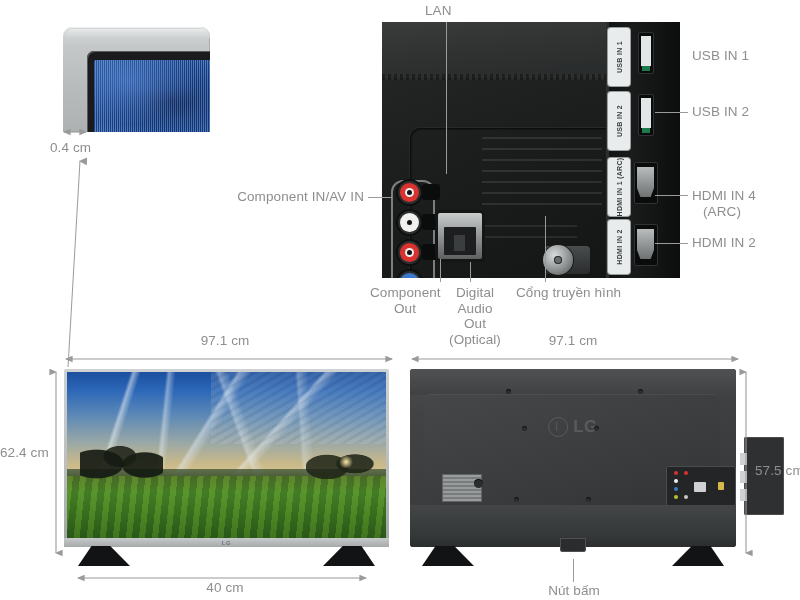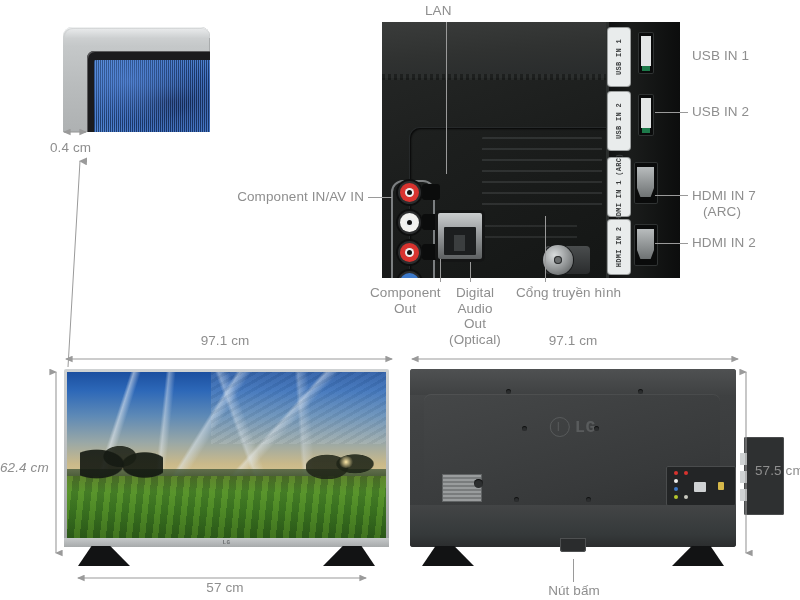--- a/index.html
+++ b/index.html
@@ -1,19 +1,19 @@
 <!DOCTYPE html>
 <html><head>
 <meta charset="utf-8">
 <style>
   html,body{margin:0;padding:0;background:#ffffff;}
   body{width:800px;height:600px;position:relative;overflow:hidden;
        font-family:"Liberation Sans","DejaVu Sans",sans-serif;
        color:#8a8a8a;}
-  .abs{position:absolute;font-family:Liberation Mono, monospace;}
+  .abs{position:absolute;}
   .lbl{position:absolute;font-size:13.5px;color:#8e8e8e;line-height:15.5px;white-space:pre;letter-spacing:.1px;}
   .lbl.c{text-align:center;}
   .lbl.r{text-align:right;}
   .line{position:absolute;background:#9a9a9a;}
   .hl{height:1px;}
   .vl{width:1px;}
   svg{position:absolute;overflow:visible;}
 
   
   #corner{left:63px;top:27px;width:147px;height:105px;}
@@ -269,21 +269,21 @@
 
 <div class="line hl" style="left:368px;top:197px;width:24px;"></div>
 <div class="lbl r" style="left:118px;top:189px;width:246px;">Component IN/AV IN</div>
 
 <div class="lbl" style="left:692px;top:48px;">USB IN 1</div>
 
 <div class="line hl" style="left:655px;top:112px;width:33px;"></div>
 <div class="lbl" style="left:692px;top:104px;">USB IN 2</div>
 
 <div class="line hl" style="left:655px;top:195px;width:33px;"></div>
-<div class="lbl" style="left:692px;top:188px;">HDMI IN 7</div>
+<div class="lbl" style="left:692px;top:188px;">HDMI IN 4</div>
 <div class="lbl" style="left:703px;top:204px;">(ARC)</div>
 
 <div class="line hl" style="left:655px;top:243px;width:33px;"></div>
 <div class="lbl" style="left:692px;top:235px;">HDMI IN 2</div>
 
 <div class="line vl" style="left:440px;top:259px;height:23px;"></div>
 <div class="lbl c" style="left:370px;top:285px;width:70px;">Component
 Out</div>
 
 <div class="line vl" style="left:470px;top:262px;height:20px;"></div>
@@ -321,26 +321,26 @@
   <defs>
     <marker id="aru" markerWidth="7" markerHeight="7" refX="3" refY="1" orient="auto">
       <path d="M0,7 L3,0 L6,7 z" fill="#9a9a9a"></path>
     </marker>
     <marker id="ard" markerWidth="7" markerHeight="7" refX="3" refY="6" orient="auto">
       <path d="M0,0 L3,7 L6,0 z" fill="#9a9a9a"></path>
     </marker>
   </defs>
   <line x1="7" y1="4" x2="7" y2="185" stroke="#9a9a9a" stroke-width="1.1" marker-start="url(#aru)" marker-end="url(#ard)"></line>
 </svg>
-<div class="lbl r" style="left:0px;top:460px;width:46px;font-style:italic;">62.4 cm</div>
+<div class="lbl r" style="left:0px;top:445px;width:46px;">62.4 cm</div>
 
 <svg width="300" height="14" style="left:74px;top:571px;">
   <line x1="4" y1="7" x2="292" y2="7" stroke="#9a9a9a" stroke-width="1.1" marker-start="url(#al)" marker-end="url(#ar)"></line>
 </svg>
-<div class="lbl c" style="left:160px;top:580px;width:130px;">57 cm</div>
+<div class="lbl c" style="left:160px;top:580px;width:130px;">40 cm</div>
 
 <div class="abs" id="back">
   <div class="shell">
     <div class="topband"></div>
     <div class="mid"></div>
 
     <div class="lgwrap">
       <div class="lgcirc"></div>
       <div class="lgtxt">LG</div>
     </div>

